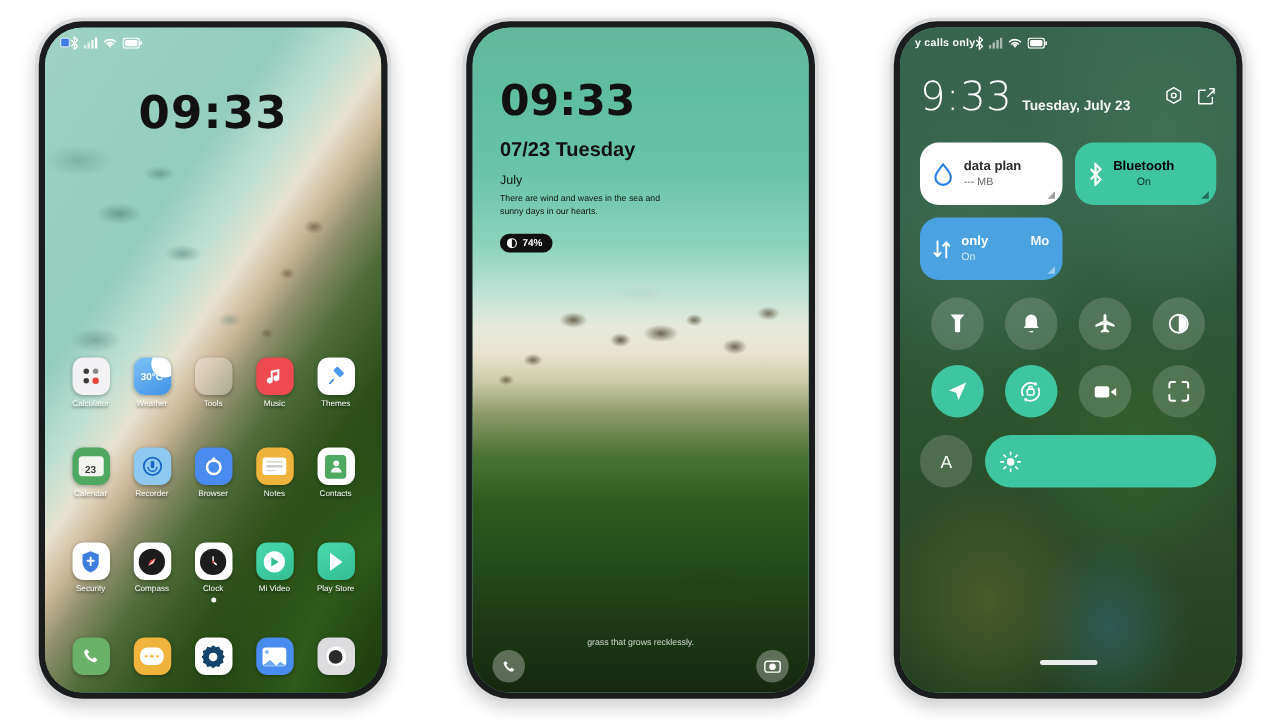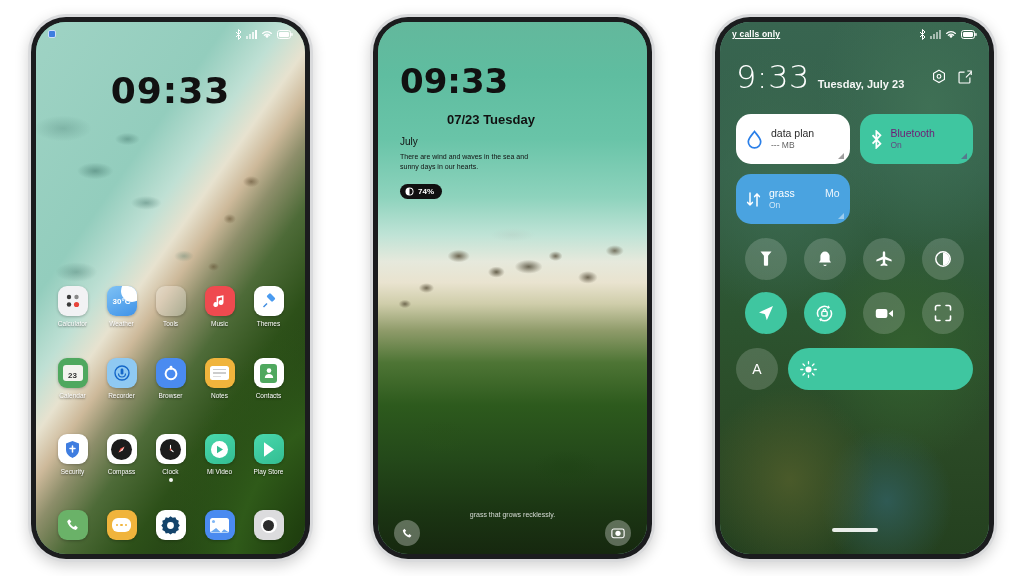--- a/index.html
+++ b/index.html
@@ -105,23 +105,23 @@
       radial-gradient(50% 30% at 70% 62%, #33602f 0%, rgba(51,96,47,0) 70%),
       radial-gradient(45% 25% at 26% 86%, #4a5a2a 0%, rgba(74,90,42,0) 70%),
       radial-gradient(35% 20% at 62% 90%, #2f5a54 0%, rgba(47,90,84,0) 70%),
       linear-gradient(180deg, #386550 0%, #34604a 28%, #2c5430 55%, #2b4a26 78%, #24401f 100%);
     filter:blur(0.2px);
   }
 
   
   .statusbar {
     position:absolute; top:0; left:0; right:0; height:24px;
-    display:flex; align-items:center; justify-content:space-between;
+    display:flex; align-items:center; justify-content:flex-start;
     padding:0 12px; color:#fff;
-    font-size:8.5px; letter-spacing:.2px;text-decoration:underline;
+    font-size:8.5px; letter-spacing:.2px;
   }
   .sb-left { display:flex; align-items:center; gap:4px; }
   .sb-right { display:flex; align-items:center; gap:4px; }
   .sb-ico { display:block; }
   .notif-dot {
     width:8px; height:8px; border-radius:2px;
     background:#3f7de0; border:1.5px solid #cfe0f7;
   }
 
   
@@ -160,21 +160,21 @@
     display:flex; justify-content:center; gap:4px;
   }
   .dot { width:4px; height:4px; border-radius:50%; background:rgba(255,255,255,.95); }
 
   
   .lock-wrap { position:absolute; top:42px; left:22px; right:22px; color:#111; }
   .clock2 {
     font-size:34px; font-weight:bold; letter-spacing:0px;
     font-family:"DejaVu Sans", sans-serif; line-height:1;
   }
-  .date2 { margin-top:14px; font-size:13px; font-weight:bold;margin-left:47px; }
+  .date2 { margin-top:14px; font-size:16px; font-weight:bold; }
   .month2 { margin-top:9px; font-size:10px; }
   .ocean2 { margin-top:26px; font-size:14px; font-weight:bold; letter-spacing:.5px; }
   .quote2 { margin-top:5px; font-size:7px; line-height:1.45; max-width:140px; }
   .battery-pill {
     margin-top:12px; display:inline-flex; align-items:center; gap:4px;
     background:#101010; color:#fff; border-radius:20px;
     padding:3px 8px 3px 5px; font-size:8px; font-weight:bold;
   }
   .bottom2 {
     position:absolute; bottom:8px; left:0; right:0;
@@ -204,31 +204,31 @@
   .cc-date { font-size:11px; font-weight:700; opacity:.95; }
   .cc-actions { display:flex; align-items:center; gap:10px; }
 
   .bigtiles { margin-top:18px; display:grid; grid-template-columns:1fr 1fr; gap:10px; }
   .tile {
     height:50px; border-radius:15px; padding:8px 10px;
     display:flex; align-items:center; gap:8px; position:relative;
     overflow:hidden;
   }
   .tile-txt { display:flex; flex-direction:column; line-height:1.25; min-width:0; }
-  .tile-title { font-size:10.5px; font-weight:400; white-space:nowrap; overflow:hidden; }
+  .tile-title { font-size:10.5px; font-weight:700; white-space:nowrap; overflow:hidden; }
   .tile-sub { font-size:8.5px; opacity:.75; white-space:nowrap; overflow:hidden; }
   .tile-corner {
     position:absolute; right:6px; bottom:5px;
     width:0; height:0;
     border-left:6px solid transparent;
     border-bottom:6px solid currentColor;
     opacity:.45;
   }
   .tile-white { background:#ffffff; color:#2b2b2b; }
-  .tile-green { background:#3fc6a0; color:#701a75; }
+  .tile-green { background:#3fc6a0; color:#000000;text-align:center; }
   .tile-blue  { background:#4aa3e0; color:#ffffff; }
 
   .minitiles { margin-top:14px; display:grid; grid-template-columns:repeat(4,1fr); row-gap:12px; justify-items:center; }
   .mini {
     width:42px; height:42px; border-radius:50%;
     background:rgba(255,255,255,.17);
     display:flex; align-items:center; justify-content:center;
   }
   .mini.on { background:#3fc6a0; }
 
@@ -600,21 +600,21 @@
               <span class="tile-corner"></span>
             </div>
 
             <div class="tile tile-blue">
               <svg width="15" height="17" viewBox="0 0 15 17">
                   <path d="M4 2v12M4 14l-2.4-2.6M4 14l2.4-2.6" stroke="#fff" stroke-width="1.5" fill="none" stroke-linecap="round"></path>
                   <path d="M11 15V3M11 3L8.6 5.6M11 3l2.4 2.6" stroke="#fff" stroke-width="1.5" fill="none" stroke-linecap="round"></path>
                 </svg>
               <div class="tile-txt" style="flex:1">
                 <div style="display:flex;justify-content:space-between;align-items:baseline;gap:4px">
-                  <span class="tile-title">grass</span>
+                  <span class="tile-title">only</span>
                   <span class="tile-title" style="opacity:.9">Mo</span>
                 </div>
                 <span class="tile-sub">On</span>
               </div>
               <span class="tile-corner"></span>
             </div>
 
           </div>
 
           <div class="minitiles">

